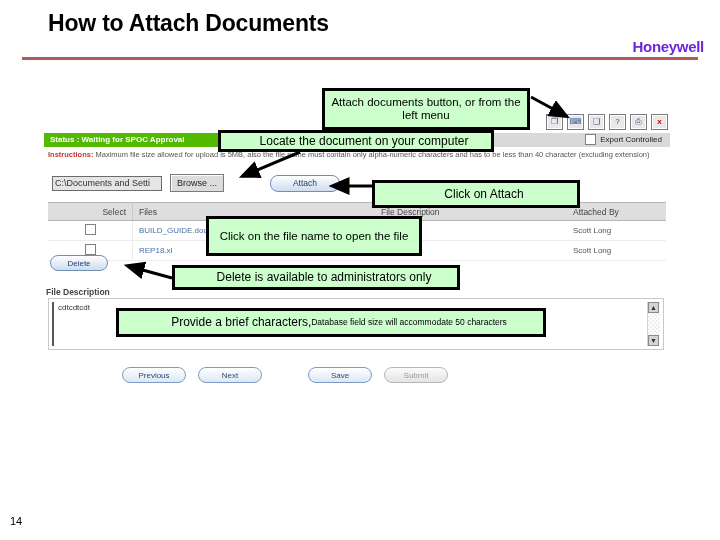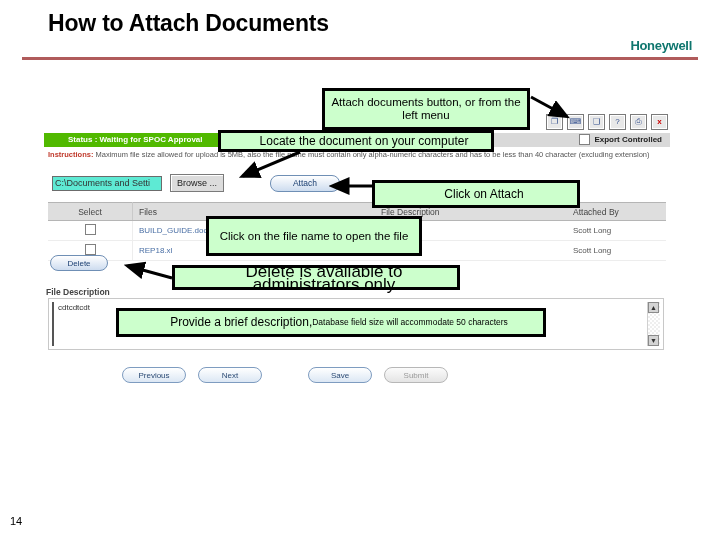--- a/index.html
+++ b/index.html
@@ -8,22 +8,22 @@
     font-family:"Liberation Sans","DejaVu Sans",sans-serif;
   }
 
   
   #slide-title{
     position:absolute;left:48px;top:10px;
     font-size:23px;font-weight:bold;color:#000;letter-spacing:-0.2px;
     white-space:nowrap;
   }
   #brand{
-    position:absolute;right:28px;top:38px;
-    font-size:13px;font-weight:bold;color:#0f766e;letter-spacing:-0.3px;
+    position:absolute;right:16px;top:38px;
+    font-size:15px;font-weight:bold;color:#6d28d9;letter-spacing:-0.3px;
   }
   #header-rule{
     position:absolute;left:22px;top:57px;width:676px;height:3px;
     background:#b05b5b;
   }
   #app-shot{
     position:absolute;left:42px;top:112px;width:630px;height:248px;
   }
 
   .car-no{
@@ -44,45 +44,45 @@
   .tb-ico.red{color:#c00;font-weight:bold;}
 
   .status-bar{
     position:absolute;left:2px;top:21px;width:560px;height:14px;
     background:#d9d9d9;
   }
   .status-green{
     position:absolute;left:0;top:0;width:180px;height:14px;
     background:#51b900;
     color:#ffffff;font-size:8px;font-weight:bold;
-    padding:2px 0 0 24px;box-sizing:border-box;white-space:nowrap;
+    padding:2px 0 0 6px;box-sizing:border-box;white-space:nowrap;
   }
   .export-ctl{
     position:absolute;left:2px;top:21px;width:626px;height:14px;
     background:#d9d9d9;z-index:0;
   }
   .export-wrap{
-    position:absolute;right:10px;top:22px;display:flex;align-items:center;gap:4px;z-index:2;font-weight:bold;
+    position:absolute;right:10px;top:22px;display:flex;align-items:center;gap:4px;z-index:2;
   }
   .chk{
     width:9px;height:9px;border:1px solid #808080;background:#fff;display:inline-block;
   }
   .export-lbl{font-size:8px;color:#222;white-space:nowrap;}
 
   .instructions{
     position:absolute;left:6px;top:38px;width:618px;
     font-size:7.5px;color:#555;line-height:10px;
   }
   .instructions b{color:#c0392b;}
 
   .upload-row{
     position:absolute;left:10px;top:62px;display:flex;align-items:center;gap:8px;
   }
   .file-path{
-    width:110px;height:15px;border:1px solid #6b6b6b;background:#5eead4;
+    width:110px;height:15px;border:1px solid #6b6b6b;background:#e5e5e5;
     font-size:9px;color:#333;padding:1px 2px;box-sizing:border-box;
     overflow:hidden;white-space:nowrap;
   }
   .browse-btn{
     height:16px;min-width:52px;border:1px solid #7a7a7a;background:#dcdcdc;
     font-size:9px;color:#222;display:flex;align-items:center;justify-content:center;
     box-shadow:inset 1px 1px 0 #fff;
   }
   .attach-btn{
     margin-left:38px;width:68px;height:15px;border:1px solid #6f8fb5;border-radius:8px;
@@ -98,21 +98,21 @@
   }
   .tbl th{
     background:#dedede;border-bottom:1px solid #b5b5b5;border-top:1px solid #b5b5b5;
     font-size:8.5px;color:#444;font-weight:normal;text-align:left;
     padding:2px 6px;height:13px;
   }
   .tbl td{
     font-size:8px;color:#555;padding:3px 6px;height:12px;
     border-bottom:1px solid #ededed;vertical-align:middle;
   }
-  .tbl th.c-sel{width:72px;text-align:center;border-right:1px solid #c9c9c9;}
+  .tbl th.c-sel{width:72px;text-align:right;border-right:1px solid #c9c9c9;}
   .tbl td.c-sel{text-align:center;border-right:1px solid #ededed;}
   .tbl th.c-file{width:230px;}
   .tbl th.c-desc{width:180px;}
   .file-link{color:#4a6fa5;}
 
   .delete-btn{
     position:absolute;left:8px;top:143px;width:56px;height:14px;
     border:1px solid #6f8fb5;border-radius:8px;
     background:linear-gradient(#ffffff,#cddcef);
     font-size:8px;color:#1b3f72;display:flex;align-items:center;justify-content:center;
@@ -162,21 +162,21 @@
     position:absolute;background:#ccffcc;border:3px solid #000000;
     color:#000;text-align:center;box-sizing:border-box;
     display:flex;align-items:center;justify-content:center;
     line-height:13px;
     padding-left:16px;
   }
   #callout-attach-button{left:322px;top:88px;width:208px;height:42px;font-size:11.5px;padding:2px 4px;}
   #callout-locate{left:218px;top:130px;width:276px;height:22px;font-size:12px;}
   #callout-click-attach{left:372px;top:180px;width:208px;height:28px;font-size:12px;}
   #callout-file-name{left:206px;top:216px;width:216px;height:40px;font-size:11.5px;padding:1px 3px;}
-  #callout-delete{left:172px;top:265px;width:288px;height:25px;font-size:17px;}
+  #callout-delete{left:172px;top:265px;width:288px;height:25px;font-size:12px;}
   #callout-describe{left:116px;top:308px;width:430px;height:29px;font-size:12px;}
   #callout-describe .small{font-size:8.5px;}
 
   
   #arrows{position:absolute;left:0;top:0;width:720px;height:540px;pointer-events:none;}
 
   
   #page-number{
     position:absolute;left:10px;top:515px;font-size:11px;color:#000;
   }
@@ -285,17 +285,17 @@
   <line x1="372" y1="186" x2="333" y2="186" stroke="#000" stroke-width="3" marker-end="url(#ah)"></line>
   <line x1="172" y1="278" x2="128" y2="266" stroke="#000" stroke-width="3" marker-end="url(#ah)"></line>
 </svg>
 
 <div class="callout" id="callout-attach-button">Attach documents button, or from the left menu</div>
 <div class="callout" id="callout-locate">Locate the document on your computer</div>
 <div class="callout" id="callout-click-attach">Click on Attach</div>
 <div class="callout" id="callout-file-name">Click on the file name to open the file</div>
 <div class="callout" id="callout-delete">Delete is available to administrators only</div>
 <div class="callout" id="callout-describe">
-  <span>Provide a brief description,</span>
+  <span>Provide a brief characters,</span>
   <span class="small"> Database field size will accommodate 50 characters</span>
 </div>
 
 <div id="page-number">14</div>
 
 </body></html>

